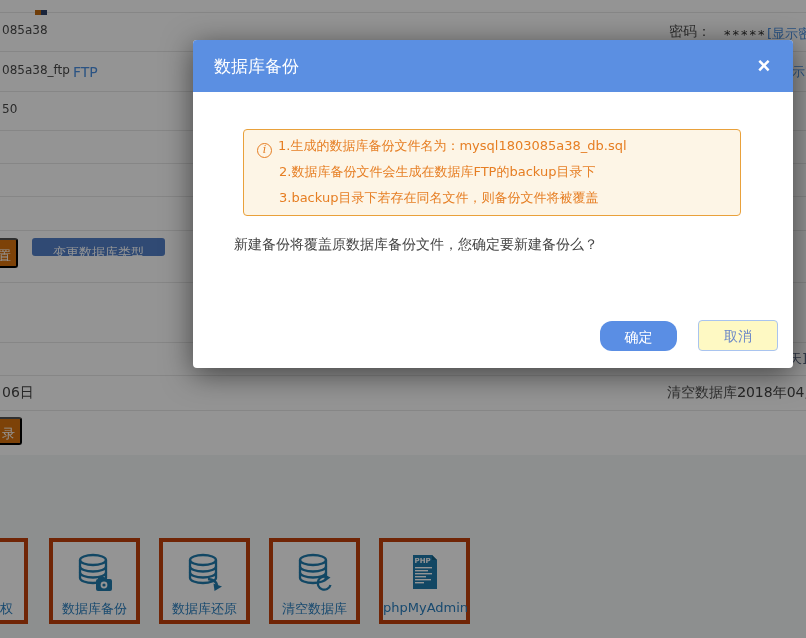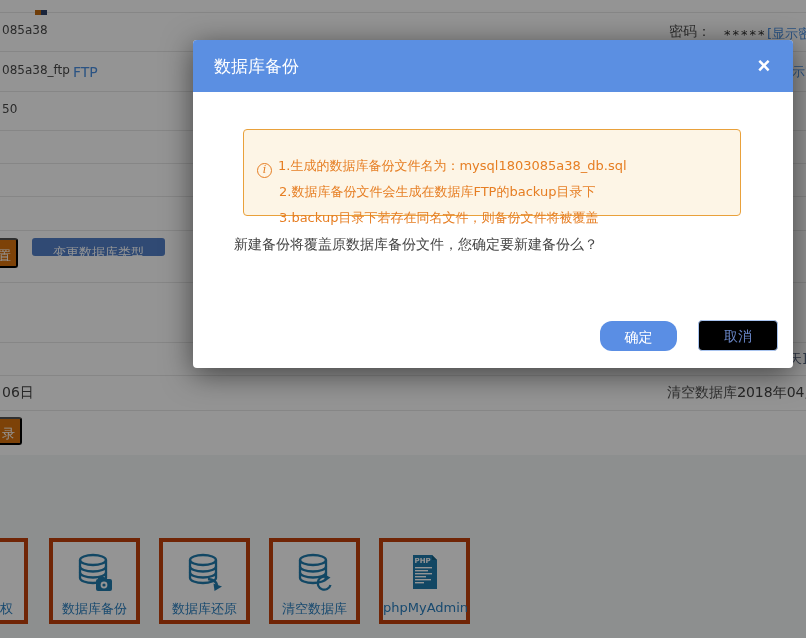--- a/index.html
+++ b/index.html
@@ -33,31 +33,31 @@
 
   
   .overlay{position:absolute;inset:0;background:rgba(0,0,0,0.42);z-index:10;}
   .modal{position:absolute;left:193px;top:40px;width:600px;height:328px;background:#fff;border-radius:4px;
          box-shadow:0 6px 30px rgba(0,0,0,0.55);z-index:20;}
   .modal-header{position:absolute;left:0;top:0;right:0;height:52px;background:#5b8fe2;border-radius:4px 4px 0 0;}
   .modal-title{position:absolute;left:21px;top:0;line-height:52px;color:#fff;font-size:17px;}
   .modal-close{position:absolute;right:16px;top:11px;width:26px;height:30px;color:#fff;font-size:22px;
                font-weight:bold;text-align:center;line-height:30px;cursor:pointer;background:none;border:none;padding:0;}
   .notice{position:absolute;left:50px;top:89px;width:498px;height:87px;background:#fdf5e6;
-          border:1px solid #e9a13b;border-radius:4px;padding:23px 10px 0 13px;}
+          border:1px solid #e9a13b;border-radius:4px;padding:3px 10px 0 13px;}
   .notice-line{font-size:13px;line-height:26px;color:#e67e23;white-space:nowrap;padding-left:22px;}
   .notice-line.first{padding-left:0;}
   .info-ic{display:inline-block;width:15px;height:15px;border:1.5px solid #e67e23;border-radius:50%;
            margin-right:6px;vertical-align:-3px;text-align:center;line-height:12px;
            font-family:"DejaVu Serif","Liberation Serif",serif;font-style:italic;font-size:11px;color:#e67e23;}
   .info-ic::after{content:'i';}
   .confirm-text{position:absolute;left:25px;top:196px;font-size:14px;color:#444;white-space:nowrap;margin-left:16px;}
   .btn-ok{position:absolute;left:407px;top:281px;width:77px;height:30px;background:#5a8ee4;border:none;
           border-radius:12px;color:#fff;font-size:14px;text-align:center;line-height:30px;cursor:pointer;}
-  .btn-cancel{position:absolute;left:505px;top:280px;width:80px;height:31px;background:#000000;
+  .btn-cancel{position:absolute;left:505px;top:280px;width:80px;height:31px;background:#fef9c3;
               border:1px solid #a9c4ef;border-radius:4px;color:#6a87c8;font-size:14px;line-height:29px;cursor:pointer;}
 </style>
 </head>
 <body>
 
 <div class="stage">
 
   <div class="bg-page">
 
     <div class="sep" style="top:12px"></div>

